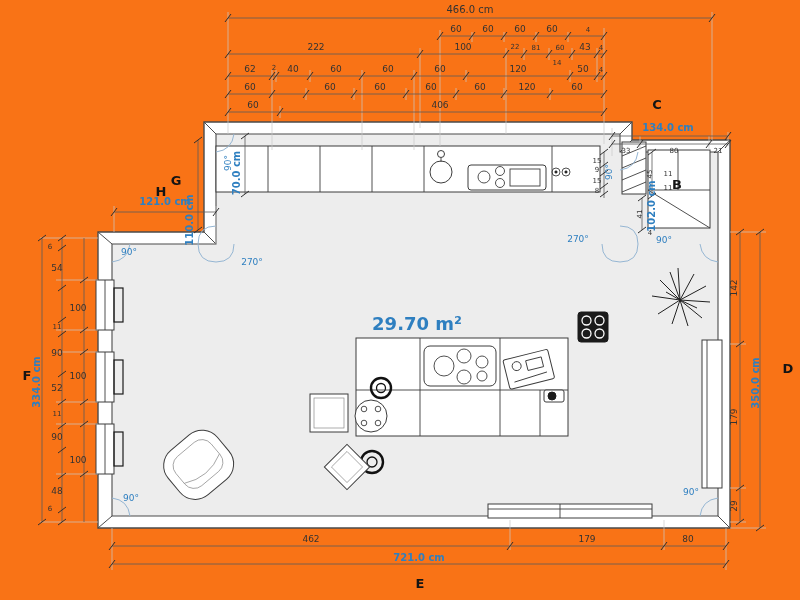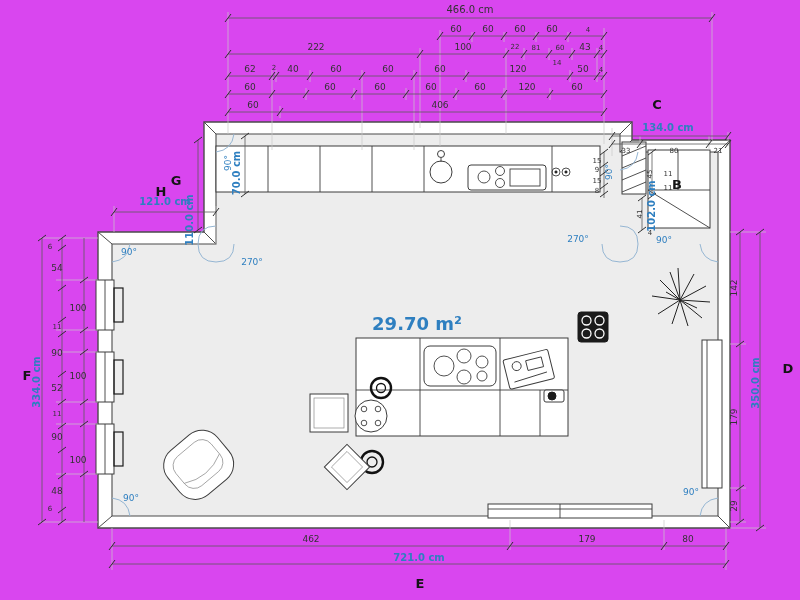--- a/index.html
+++ b/index.html
@@ -1,16 +1,16 @@
 <!DOCTYPE html>
 <html><head>
 <meta charset="utf-8">
 <style>
   html,body{margin:0;padding:0;background:#fff;}
-  .stage{width:800px;height:600px;position:relative;background:#d946ef;overflow:hidden;
+  .stage{width:800px;height:600px;position:relative;background:#f97316;overflow:hidden;
          font-family:"DejaVu Sans","Liberation Sans",sans-serif;}
   svg{display:block;}
   svg text{font-family:"DejaVu Sans","Liberation Sans",sans-serif;fill:#333;}
   .outer{fill:#ffffff;stroke:#4b4b4b;stroke-width:1.4;}
   .floor{fill:#ededed;stroke:#4b4b4b;stroke-width:1.1;}
   .miter{stroke:#4b4b4b;stroke-width:1;fill:none;}
   .furn{fill:#ffffff;stroke:#3c3c3c;stroke-width:1;}
   .furnline{stroke:#3c3c3c;stroke-width:.9;fill:none;}
   .thin{fill:none;stroke:#8a8a8a;stroke-width:.7;}
   .dimline{stroke:#5a5a5a;stroke-width:.8;fill:none;}

